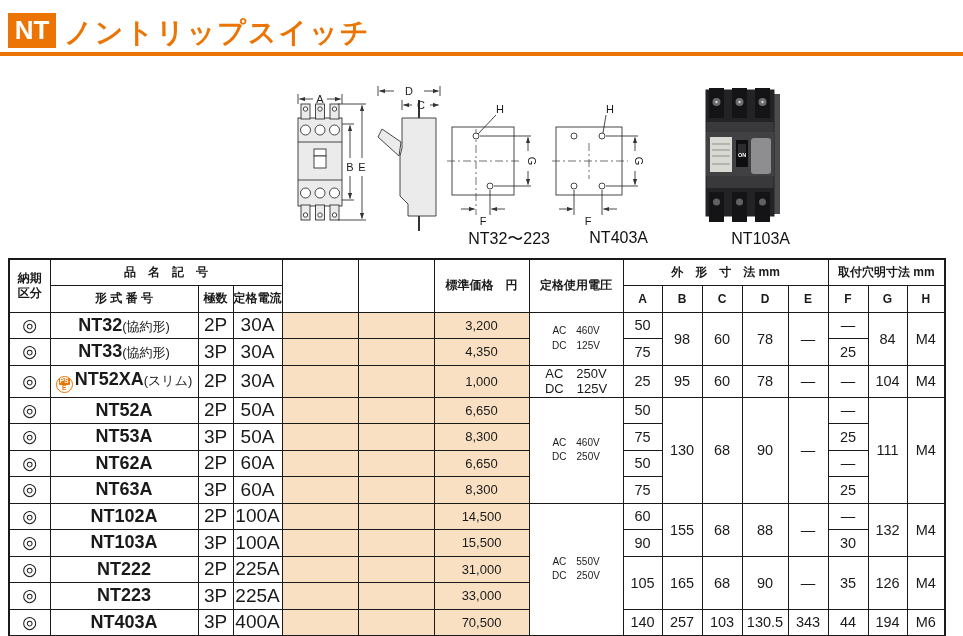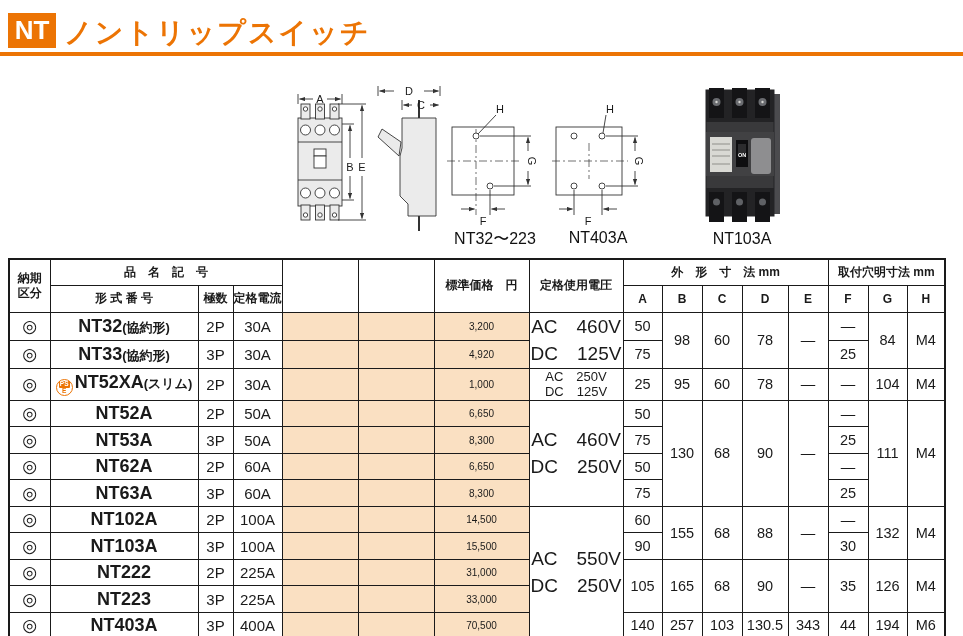--- a/index.html
+++ b/index.html
@@ -15,40 +15,40 @@
           color:var(--orange); letter-spacing:2px; white-space:nowrap; }
   .rule{ position:absolute; left:0; top:52px; width:963px; height:4px; background:var(--orange); }
 
   
   .intro{ position:absolute; left:10px; top:74px; font-size:15.5px; line-height:1.35; color:#111; }
   .intro .l2{ padding-left:15px; }
 
   
   .fig{ position:absolute; }
   .fig svg{ display:block; }
-  .caption{ position:absolute; font-size:16px; color:#111; text-align:center; white-space:nowrap; }
+  .caption{ position:absolute; font-size:16px; color:#111; text-align:right; white-space:nowrap; }
   .dimtxt{ font-size:11px; fill:#1a1a1a; }
 
   
   table.spec{ position:absolute; left:8px; top:258px; width:936px;
               border-collapse:collapse; table-layout:fixed; border:2px solid var(--line); }
   table.spec td{ border:1px solid var(--line); text-align:center; vertical-align:middle;
                  padding:0; overflow:hidden; }
   table.spec tr{ height:26.5px;padding-left:8px; }
   tr.hrow{ height:22px; }
   tr.hrow td{ font-size:12px; font-weight:bold; }
   td.hb{ border-bottom:2px solid var(--line); }
   td.delivery-hd{ font-size:11px; line-height:1.25; }
   td.mark-cell{ font-size:17px; }
   td.model-cell{ font-size:18px; font-weight:bold; white-space:nowrap; }
-  .msuffix{ font-size:13px; font-weight:bold; }
-  td.small-cell{ font-size:15px; }
+  .msuffix{ font-size:13px; font-weight:normal; }
+  td.small-cell{ font-size:19px; }
   td.blank-cell{ background:var(--peach); }
-  td.price-cell{ background:var(--peach); text-align:right; padding-right:9px; font-size:10px; }
-  td.volt-cell{ font-size:19px; line-height:1.45; }
+  td.price-cell{ background:var(--peach); text-align:right; padding-right:9px; font-size:13px; }
+  td.volt-cell{ font-size:10px; line-height:1.45; }
   td.volt-sm{ font-size:13px; line-height:1.2; }
   td.dim-cell{ font-size:14.5px; }
   .pse{ display:inline-flex; flex-direction:column; align-items:center; justify-content:center;
         width:17px; height:17px; border:1.5px solid var(--orange); border-radius:50%;
         vertical-align:2px; margin-right:2px; line-height:1; }
   .pse .pt{ font-size:6.5px; font-weight:bold; background:var(--orange); color:#fff; padding:0 1px; border-radius:1px; }
   .pse .pb{ font-size:6.5px; font-weight:bold; color:var(--orange); }
 </style>
 </head>
 <body>
@@ -316,21 +316,21 @@
           <td class="dim-cell" rowspan="2">84</td>
           <td class="dim-cell" rowspan="2">M4</td>
         </tr>
         <tr>
           <td class="mark-cell">◎</td>
           <td class="model-cell"><span>NT33</span><span class="msuffix">(協約形)</span></td>
           <td class="small-cell">3P</td>
           <td class="small-cell">30A</td>
           <td class="blank-cell"></td>
           <td class="blank-cell"></td>
-          <td class="price-cell">4,920</td>
+          <td class="price-cell">4,350</td>
           <td class="dim-cell">75</td>
           <td class="dim-cell">25</td>
         </tr>
         <tr>
           <td class="mark-cell">◎</td>
           <td class="model-cell"><span class="pse">
               <span class="pt">PS</span>
               <span class="pb">E</span>
             </span><span>NT52XA</span><span class="msuffix">(スリム)</span></td>
           <td class="small-cell">2P</td>

